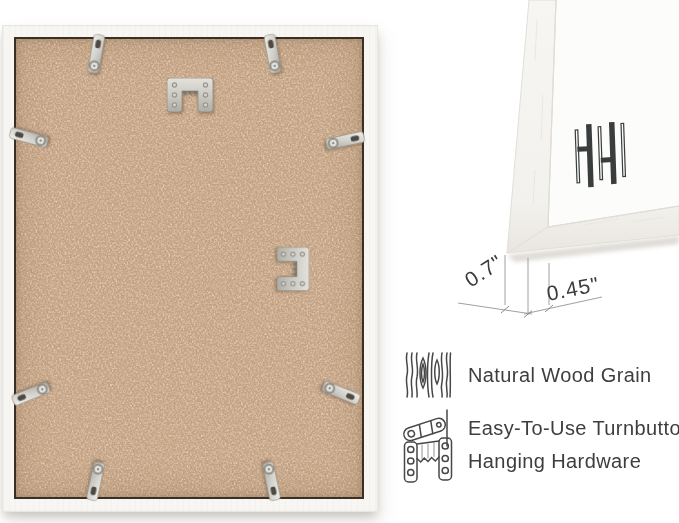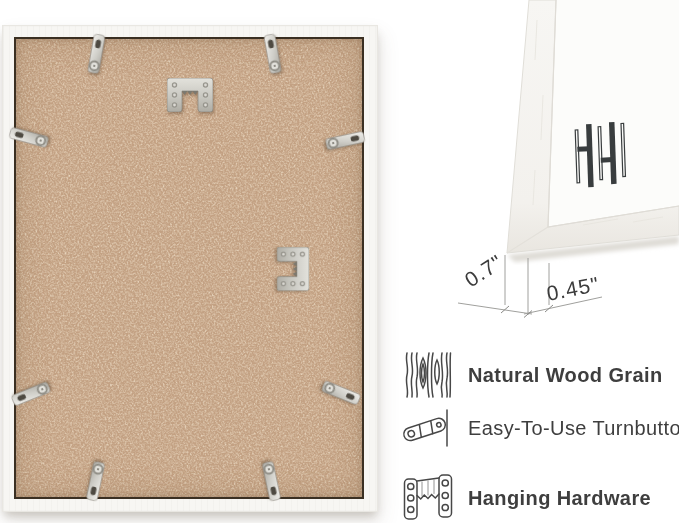--- a/index.html
+++ b/index.html
@@ -29,21 +29,21 @@
   .dims{position:absolute;left:440px;top:245px;width:210px;height:80px;}
   .dim-label{position:absolute;color:#3c3c3c;font-size:21px;letter-spacing:1px;
     white-space:nowrap;}
   .dim-07{left:484px;top:271px;transform:translate(-50%,-50%) rotate(-33deg);}
   .dim-045{left:573px;top:289px;transform:translate(-50%,-50%) rotate(-11deg);}
 
   
   .feature-row{position:absolute;left:402px;display:flex;align-items:center;height:50px;}
   .feature-icon{width:52px;display:flex;justify-content:center;align-items:center;flex:0 0 52px;}
   .feature-label{margin-left:14px;color:#3e3e3e;font-size:20px;letter-spacing:.4px;white-space:nowrap;}
-  .row-1{top:350px;font-weight:bold;} .row-2{top:403px;} .row-3{top:473px;font-weight:bold;}
+  .row-1{top:350px;} .row-2{top:403px;} .row-3{top:436px;}
 </style>
 </head>
 <body>
 
 <svg width="0" height="0" style="position:absolute" aria-hidden="true">
   <defs>
     <linearGradient id="metalTab" x1="0" y1="0" x2="1" y2="1">
       <stop offset="0" stop-color="#f0efeb"></stop>
         <stop offset=".55" stop-color="#cfcec8"></stop>
         <stop offset="1" stop-color="#a9a7a0"></stop>

